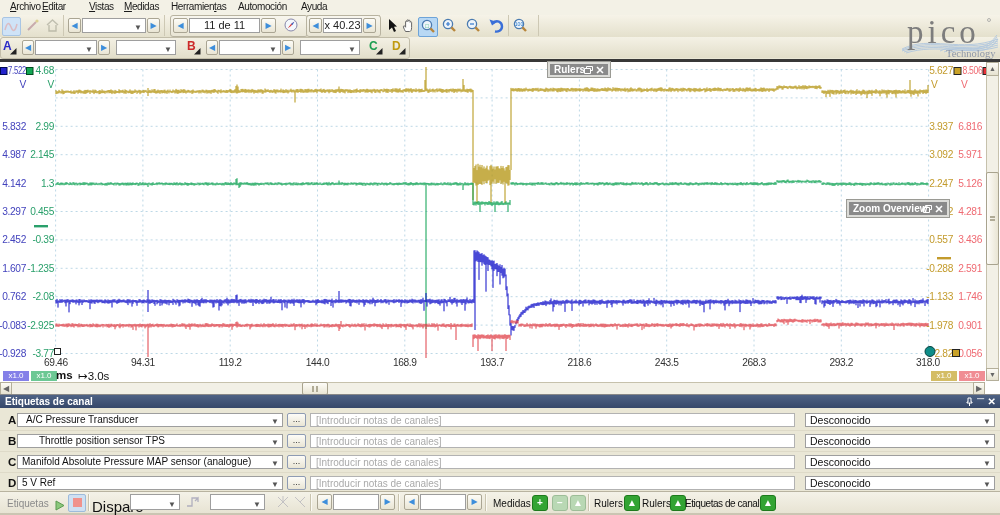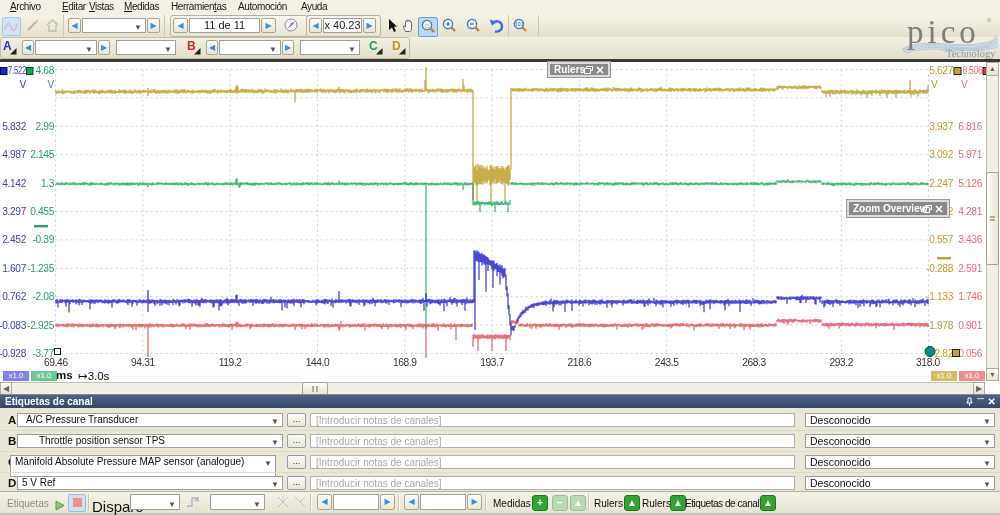--- a/index.html
+++ b/index.html
@@ -1,19 +1,19 @@
 <!DOCTYPE html>
 <html><head><meta charset="utf-8"><style>
 html,body{margin:0;padding:0}
 body{width:1000px;height:515px;font-family:"Liberation Sans",sans-serif;background:#eae7d6;overflow:hidden;position:relative}
 .abs{position:absolute}
 </style></head><body>
 <div class="abs" style="left:0;top:0;width:1000px;height:15px;background:#f3f1e6;border-bottom:1px solid #e0dcc8">
 <div class="abs" style="left:10px;top:1px;font-size:10px;letter-spacing:-0.4px;color:#1a1a1a"><span style="text-decoration:underline">A</span>rchivo</div>
-<div class="abs" style="left:62px;top:1px;font-size:10px;letter-spacing:-0.4px;color:#1a1a1a"><span style="text-decoration:underline">E</span>ditar</div>
+<div class="abs" style="left:42px;top:1px;font-size:10px;letter-spacing:-0.4px;color:#1a1a1a"><span style="text-decoration:underline">E</span>ditar</div>
 <div class="abs" style="left:89px;top:1px;font-size:10px;letter-spacing:-0.4px;color:#1a1a1a"><span style="text-decoration:underline">V</span>istas</div>
 <div class="abs" style="left:124px;top:1px;font-size:10px;letter-spacing:-0.4px;color:#1a1a1a"><span style="text-decoration:underline">M</span>edidas</div>
 <div class="abs" style="left:171px;top:1px;font-size:10px;letter-spacing:-0.4px;color:#1a1a1a">Herramien<span style="text-decoration:underline">t</span>as</div>
 <div class="abs" style="left:238px;top:1px;font-size:10px;letter-spacing:-0.4px;color:#1a1a1a">Automoción</div>
 <div class="abs" style="left:301px;top:1px;font-size:10px;letter-spacing:-0.4px;color:#1a1a1a">Ayuda</div>
 </div>
 <div class="abs" style="left:0;top:15px;width:1000px;height:22px;background:linear-gradient(#f6f3e8,#e4e0cc)">
 <div class="abs" style="left:0px;top:0px;width:63px;height:21px;border-right:1px solid #cdc8b4"></div>
 <div class="abs" style="left:64px;top:0px;width:100px;height:21px;border-right:1px solid #cdc8b4"></div>
 <div class="abs" style="left:167px;top:0px;width:140px;height:21px;border-right:1px solid #cdc8b4"></div>
@@ -277,21 +277,21 @@
 <div class="abs" style="left:310px;top:413px;width:485px;height:14px;background:#fff;border:1px solid #b2b2b2;box-sizing:border-box;color:#aaa;font-size:10px;line-height:13px;padding-left:5px">[Introducir notas de canales]</div>
 <div style="position:absolute;left:805px;top:413px;width:190px;height:14px;background:#fff;border:1px solid #9e9e9e;box-sizing:border-box;font-size:10.5px;color:#111;line-height:12px;padding-left:4px;white-space:nowrap;overflow:hidden">Desconocido<span style="position:absolute;right:3px;top:2px;color:#555;font-size:8px">▼</span></div>
 <div class="abs" style="left:0;top:430px;width:1000px;height:1px;background:#dedac8"></div>
 <div class="abs" style="left:8px;top:434px;font-size:11.5px;font-weight:bold;color:#111;line-height:14px">B</div>
 <div style="position:absolute;left:17px;top:434px;width:266px;height:14px;background:#fff;border:1px solid #9e9e9e;box-sizing:border-box;font-size:10px;color:#111;line-height:12px;padding-left:21px;white-space:nowrap;overflow:hidden">Throttle position sensor TPS<span style="position:absolute;right:3px;top:2px;color:#555;font-size:8px">▼</span></div>
 <div class="abs" style="left:287px;top:434px;width:19px;height:14px;background:linear-gradient(#fdfcf8,#e9e5d4);border:1px solid #8e9bb3;border-radius:2px;box-sizing:border-box;color:#333;font-size:9px;text-align:center;line-height:11px">...</div>
 <div class="abs" style="left:310px;top:434px;width:485px;height:14px;background:#fff;border:1px solid #b2b2b2;box-sizing:border-box;color:#aaa;font-size:10px;line-height:13px;padding-left:5px">[Introducir notas de canales]</div>
 <div style="position:absolute;left:805px;top:434px;width:190px;height:14px;background:#fff;border:1px solid #9e9e9e;box-sizing:border-box;font-size:10.5px;color:#111;line-height:12px;padding-left:4px;white-space:nowrap;overflow:hidden">Desconocido<span style="position:absolute;right:3px;top:2px;color:#555;font-size:8px">▼</span></div>
 <div class="abs" style="left:0;top:451px;width:1000px;height:1px;background:#dedac8"></div>
 <div class="abs" style="left:8px;top:455px;font-size:11.5px;font-weight:bold;color:#111;line-height:14px">C</div>
-<div style="position:absolute;left:10px;top:455px;width:266px;height:22px;background:#fff;border:1px solid #9e9e9e;box-sizing:border-box;font-size:10px;color:#111;line-height:12px;padding-left:4px;white-space:nowrap;overflow:hidden">Manifold Absolute Pressure MAP sensor (analogue)<span style="position:absolute;right:3px;top:2px;color:#555;font-size:8px">▼</span></div>
+<div style="position:absolute;left:17px;top:455px;width:266px;height:14px;background:#fff;border:1px solid #9e9e9e;box-sizing:border-box;font-size:10px;color:#111;line-height:12px;padding-left:4px;white-space:nowrap;overflow:hidden">Manifold Absolute Pressure MAP sensor (analogue)<span style="position:absolute;right:3px;top:2px;color:#555;font-size:8px">▼</span></div>
 <div class="abs" style="left:287px;top:455px;width:19px;height:14px;background:linear-gradient(#fdfcf8,#e9e5d4);border:1px solid #8e9bb3;border-radius:2px;box-sizing:border-box;color:#333;font-size:9px;text-align:center;line-height:11px">...</div>
 <div class="abs" style="left:310px;top:455px;width:485px;height:14px;background:#fff;border:1px solid #b2b2b2;box-sizing:border-box;color:#aaa;font-size:10px;line-height:13px;padding-left:5px">[Introducir notas de canales]</div>
 <div style="position:absolute;left:805px;top:455px;width:190px;height:14px;background:#fff;border:1px solid #9e9e9e;box-sizing:border-box;font-size:10.5px;color:#111;line-height:12px;padding-left:4px;white-space:nowrap;overflow:hidden">Desconocido<span style="position:absolute;right:3px;top:2px;color:#555;font-size:8px">▼</span></div>
 <div class="abs" style="left:0;top:472px;width:1000px;height:1px;background:#dedac8"></div>
 <div class="abs" style="left:8px;top:476px;font-size:11.5px;font-weight:bold;color:#111;line-height:14px">D</div>
 <div style="position:absolute;left:17px;top:476px;width:266px;height:14px;background:#fff;border:1px solid #9e9e9e;box-sizing:border-box;font-size:10px;color:#111;line-height:12px;padding-left:4px;white-space:nowrap;overflow:hidden">5 V Ref<span style="position:absolute;right:3px;top:2px;color:#555;font-size:8px">▼</span></div>
 <div class="abs" style="left:287px;top:476px;width:19px;height:14px;background:linear-gradient(#fdfcf8,#e9e5d4);border:1px solid #8e9bb3;border-radius:2px;box-sizing:border-box;color:#333;font-size:9px;text-align:center;line-height:11px">...</div>
 <div class="abs" style="left:310px;top:476px;width:485px;height:14px;background:#fff;border:1px solid #b2b2b2;box-sizing:border-box;color:#aaa;font-size:10px;line-height:13px;padding-left:5px">[Introducir notas de canales]</div>
 <div style="position:absolute;left:805px;top:476px;width:190px;height:14px;background:#fff;border:1px solid #9e9e9e;box-sizing:border-box;font-size:10.5px;color:#111;line-height:12px;padding-left:4px;white-space:nowrap;overflow:hidden">Desconocido<span style="position:absolute;right:3px;top:2px;color:#555;font-size:8px">▼</span></div>
 <div class="abs" style="left:0;top:491px;width:1000px;height:24px;background:linear-gradient(#f4f2e8,#e6e2d1);border-top:1px solid #b8b3a0;box-sizing:border-box"></div>

